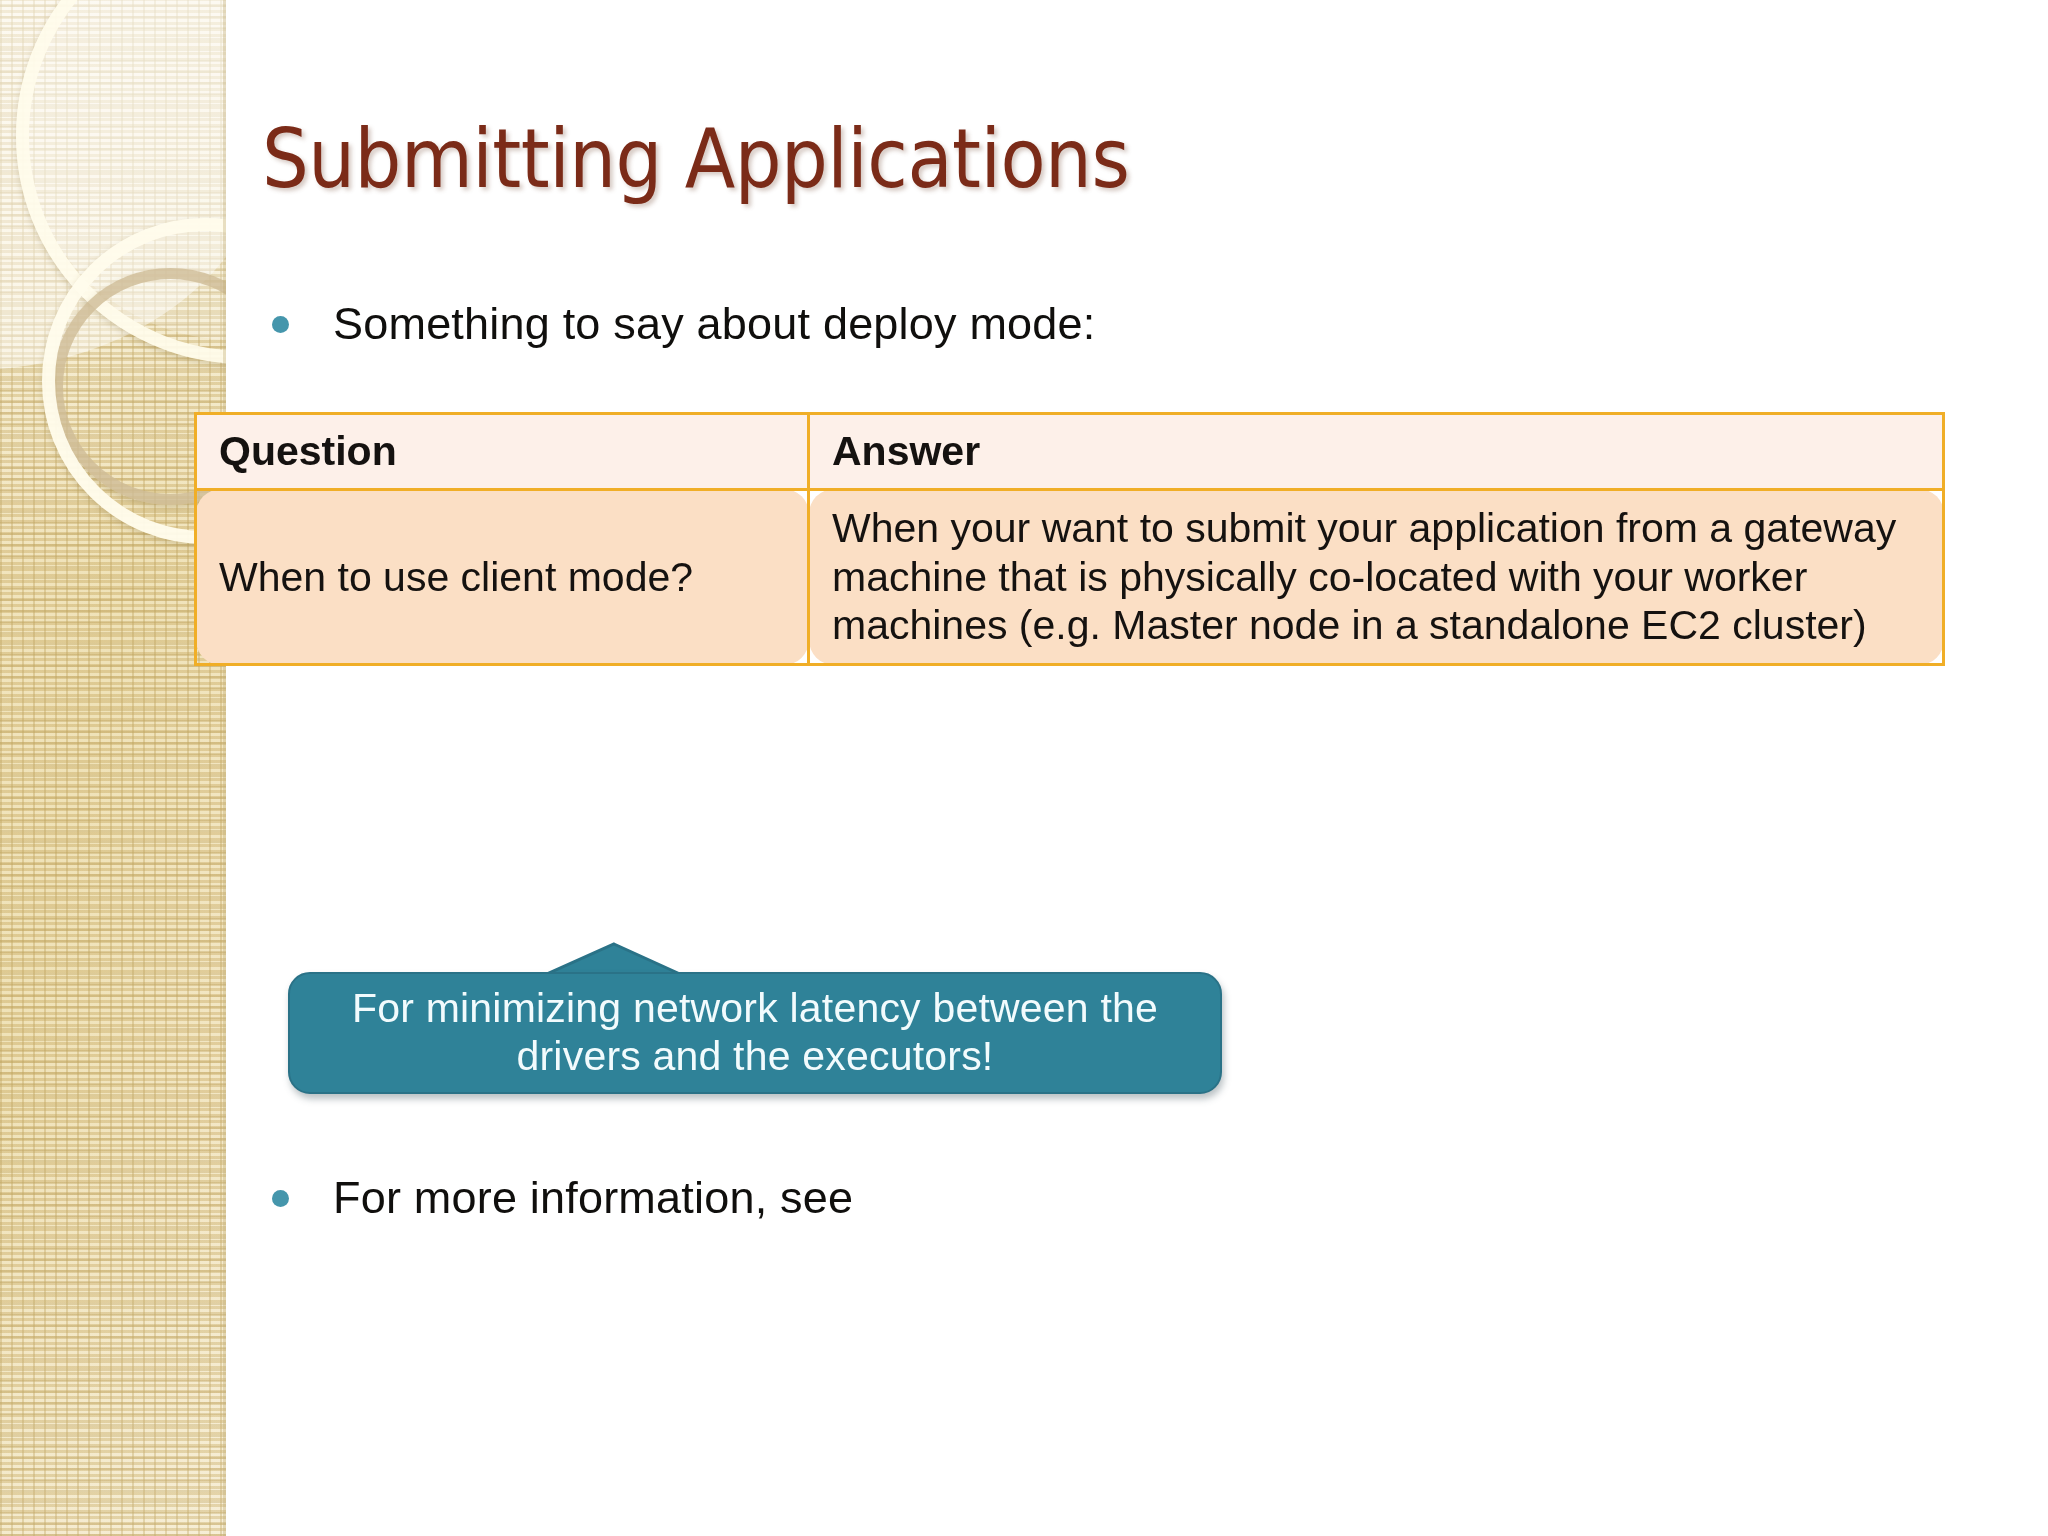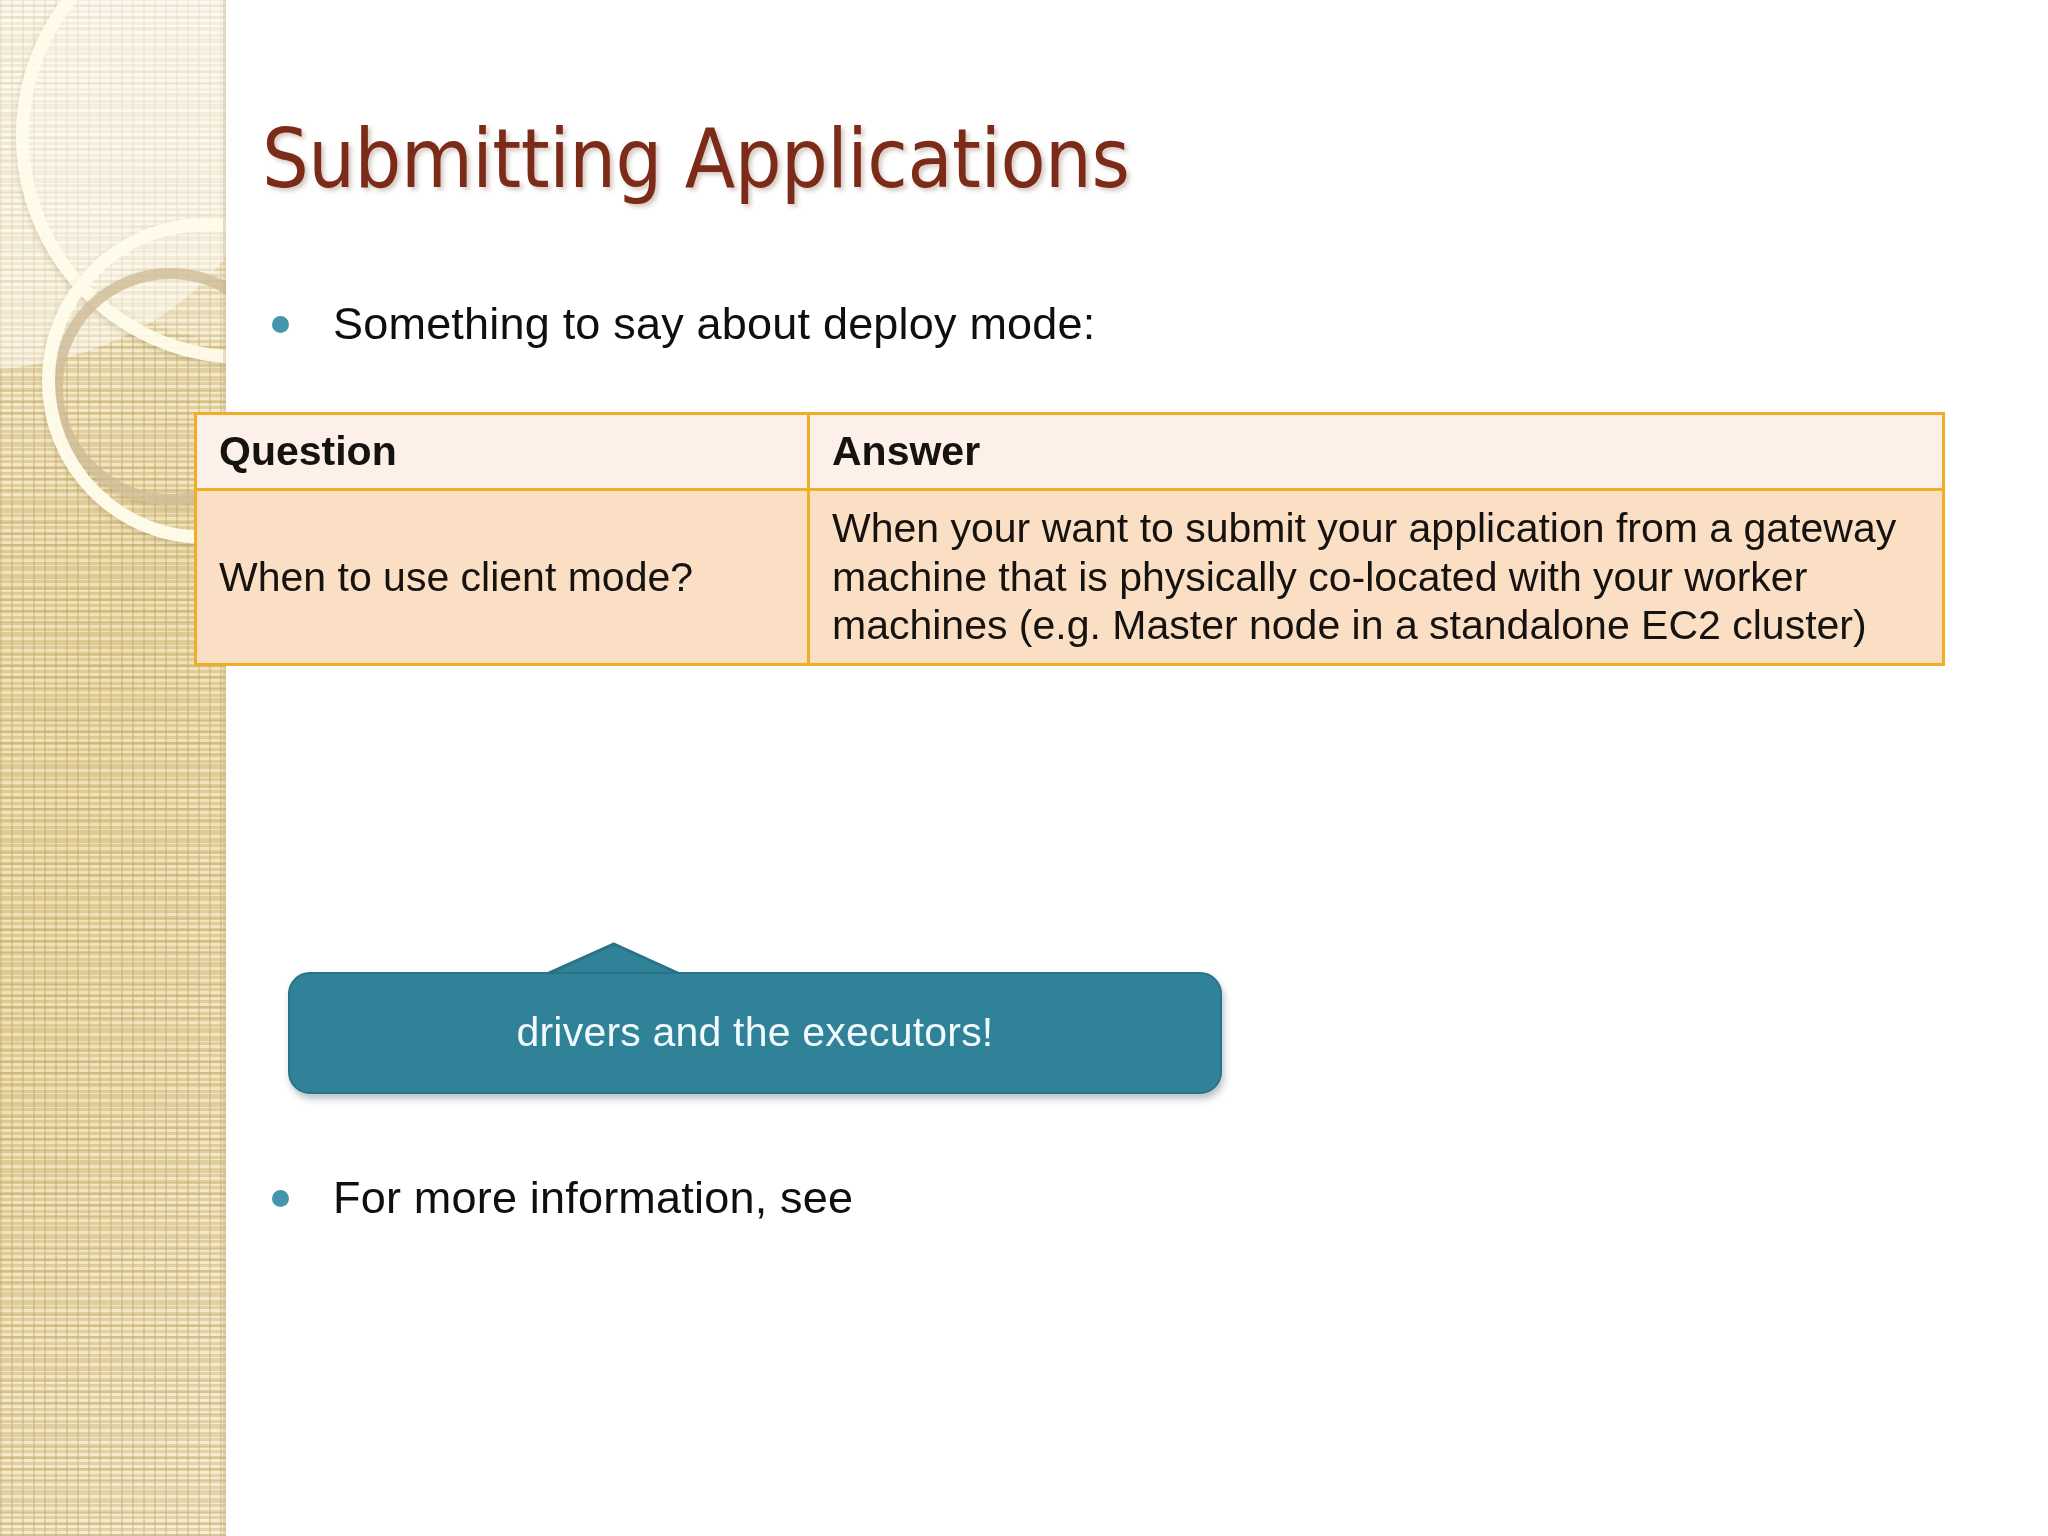--- a/index.html
+++ b/index.html
@@ -179,21 +179,21 @@
   .qa-table th {
     font-weight: 700;
     font-size: 41px;
     padding-top: 12px;
     padding-bottom: 12px;
   }
   .col-q { width: 613px; }
   .col-a { width: 1135px; }
 
   .row-head td, .row-head th { background: #fdf0e9; }
-  .row-alt  td { background: #fbdfc5; }
+  .row-alt  td { background: #fbdfc5; border-radius: 25px; }
   .row-base td { background: #fdf1ea; }
 
   .cell-a { vertical-align: top; }
 
   
   .callout {
     position: absolute;
     left: 62px;
     top: 972px;
     width: 930px;
@@ -270,20 +270,21 @@
         </tr>
       </tbody>
     </table>
 
     <svg class="callout-tail" viewBox="0 0 330 80">
       <polygon points="168,2 300,62 34,62" fill="#2f8298" stroke="#2a7287" stroke-width="3"></polygon>
     </svg>
 
     <div class="callout">
       <div class="callout-text">
+        <span class="l2">For minimizing network latency between the</span>
         <span class="l2">drivers and the executors!</span>
       </div>
     </div>
 
     <div class="bullet-row" id="bullet-moreinfo">
       <span class="bullet-dot"></span>
       <span class="bullet-gap"></span>
       <span class="bullet-text">For more information, see</span>
     </div>
 

